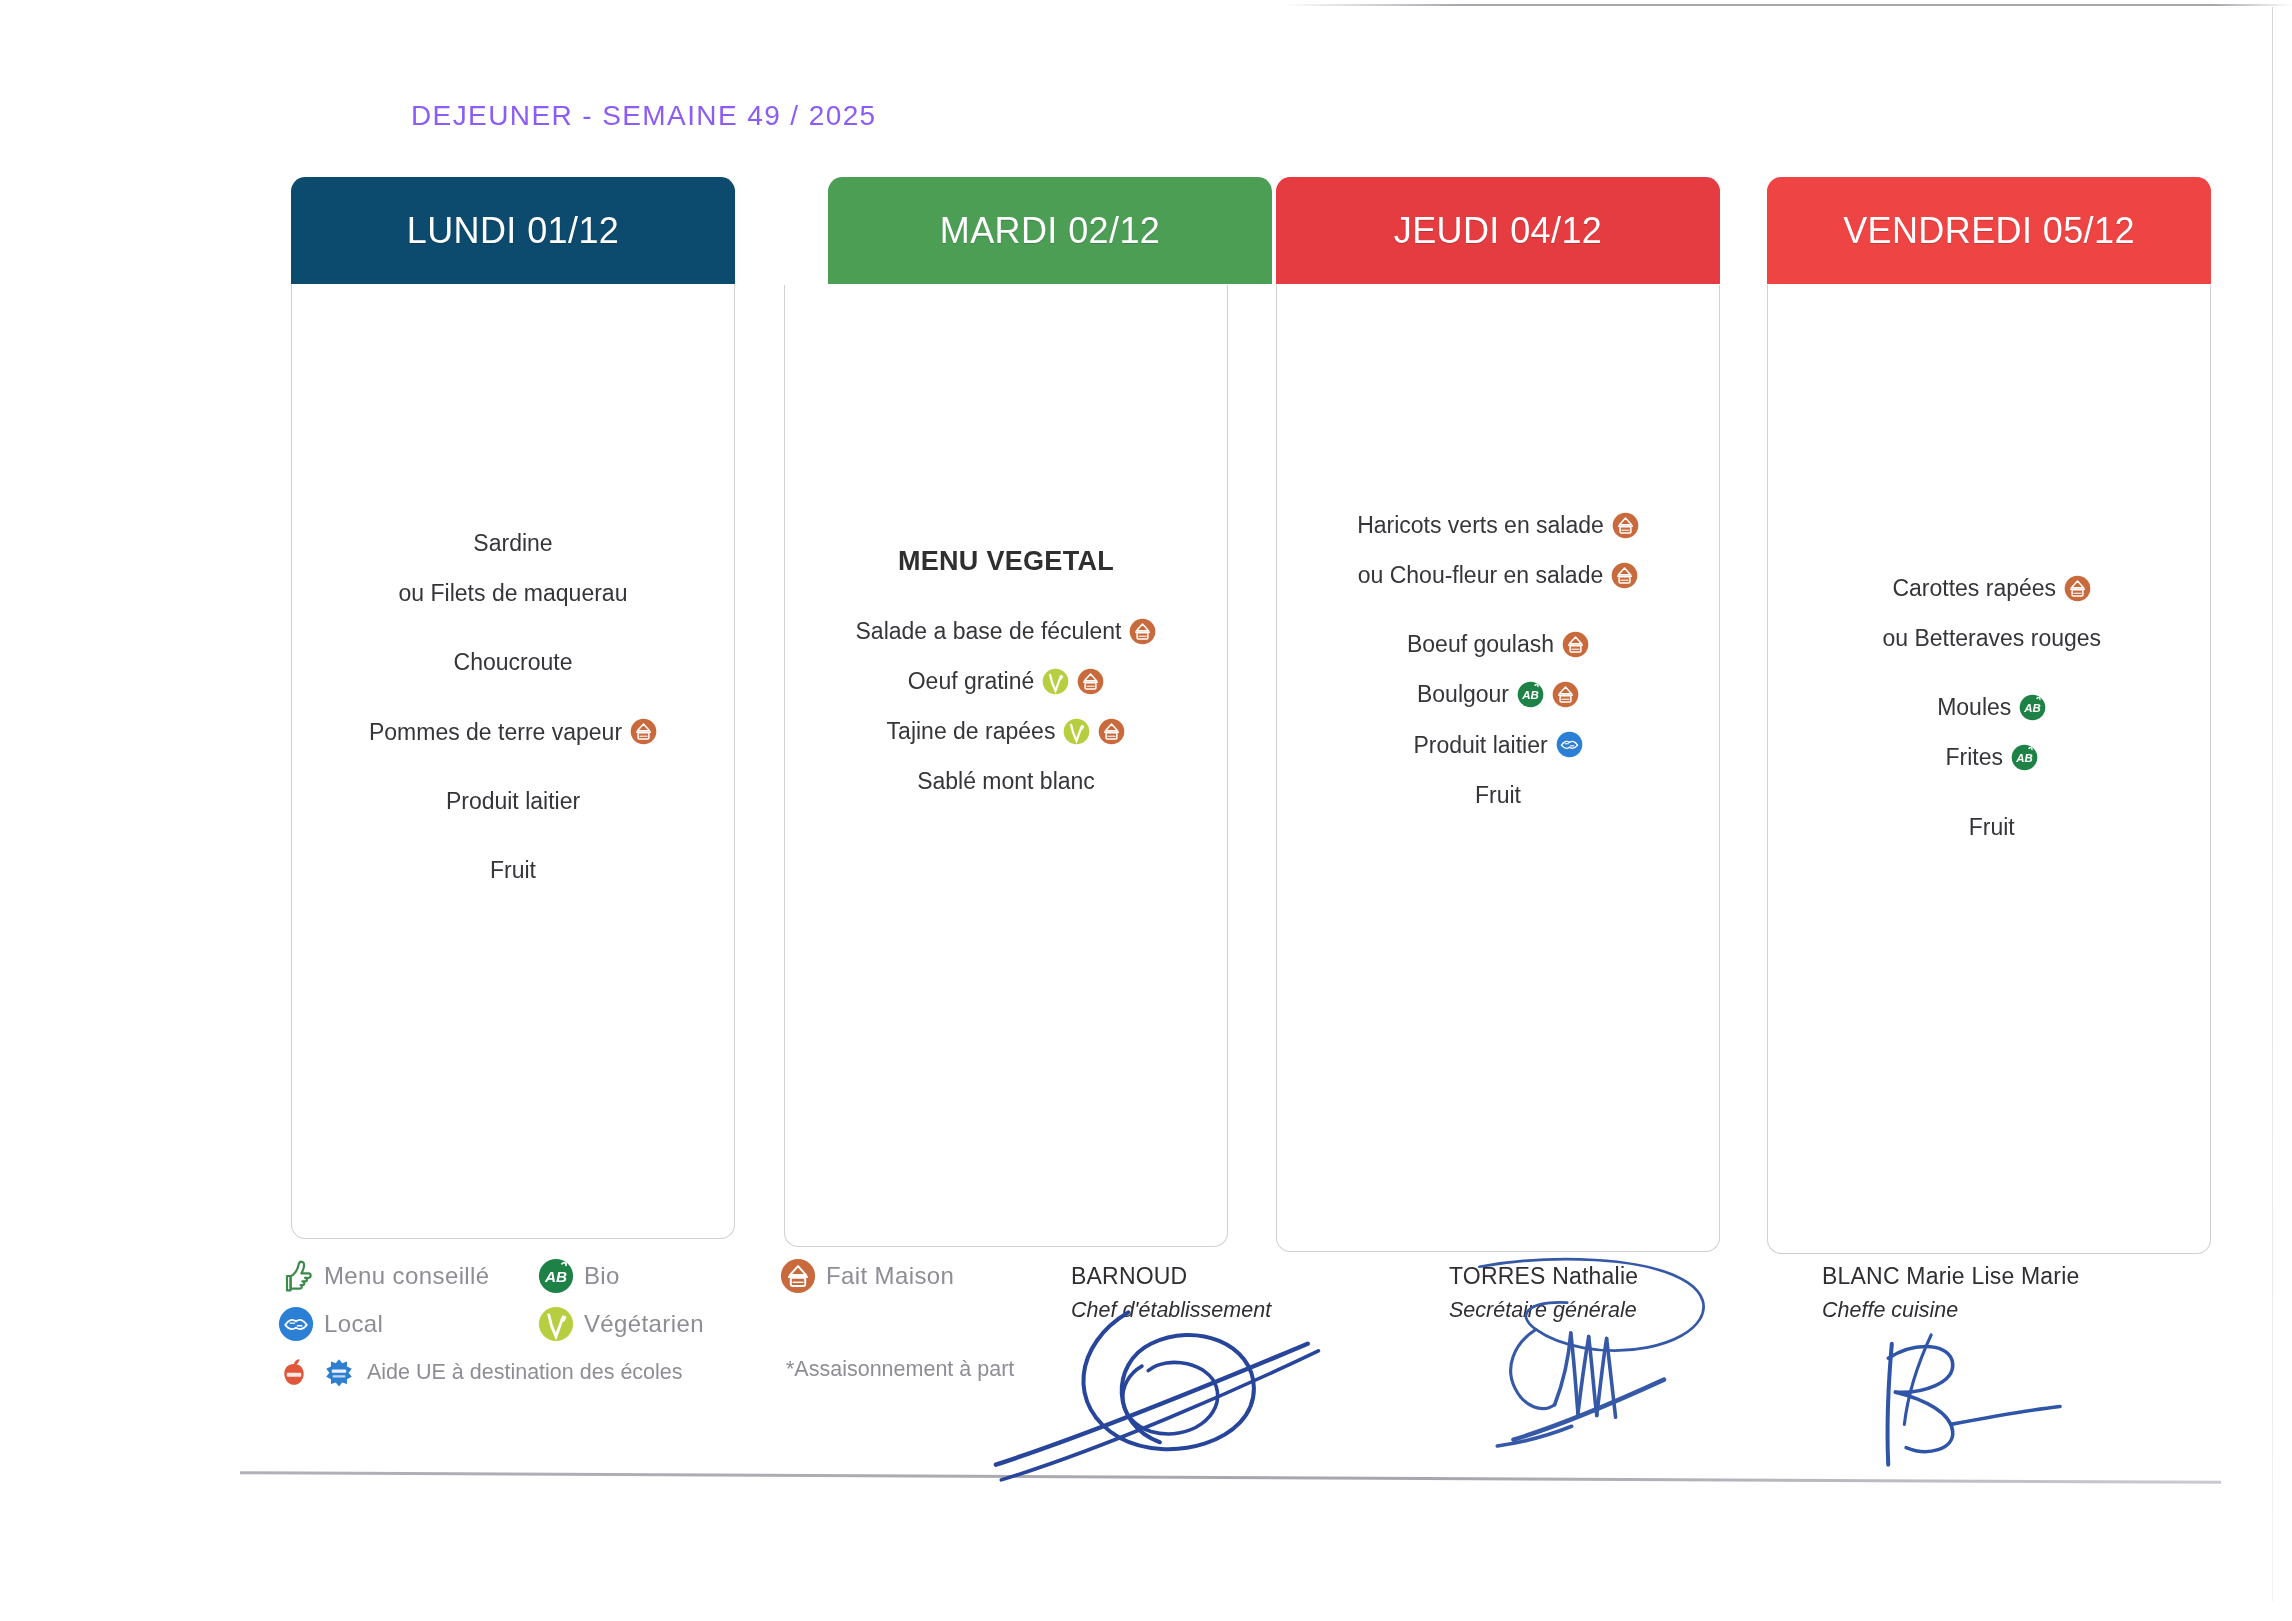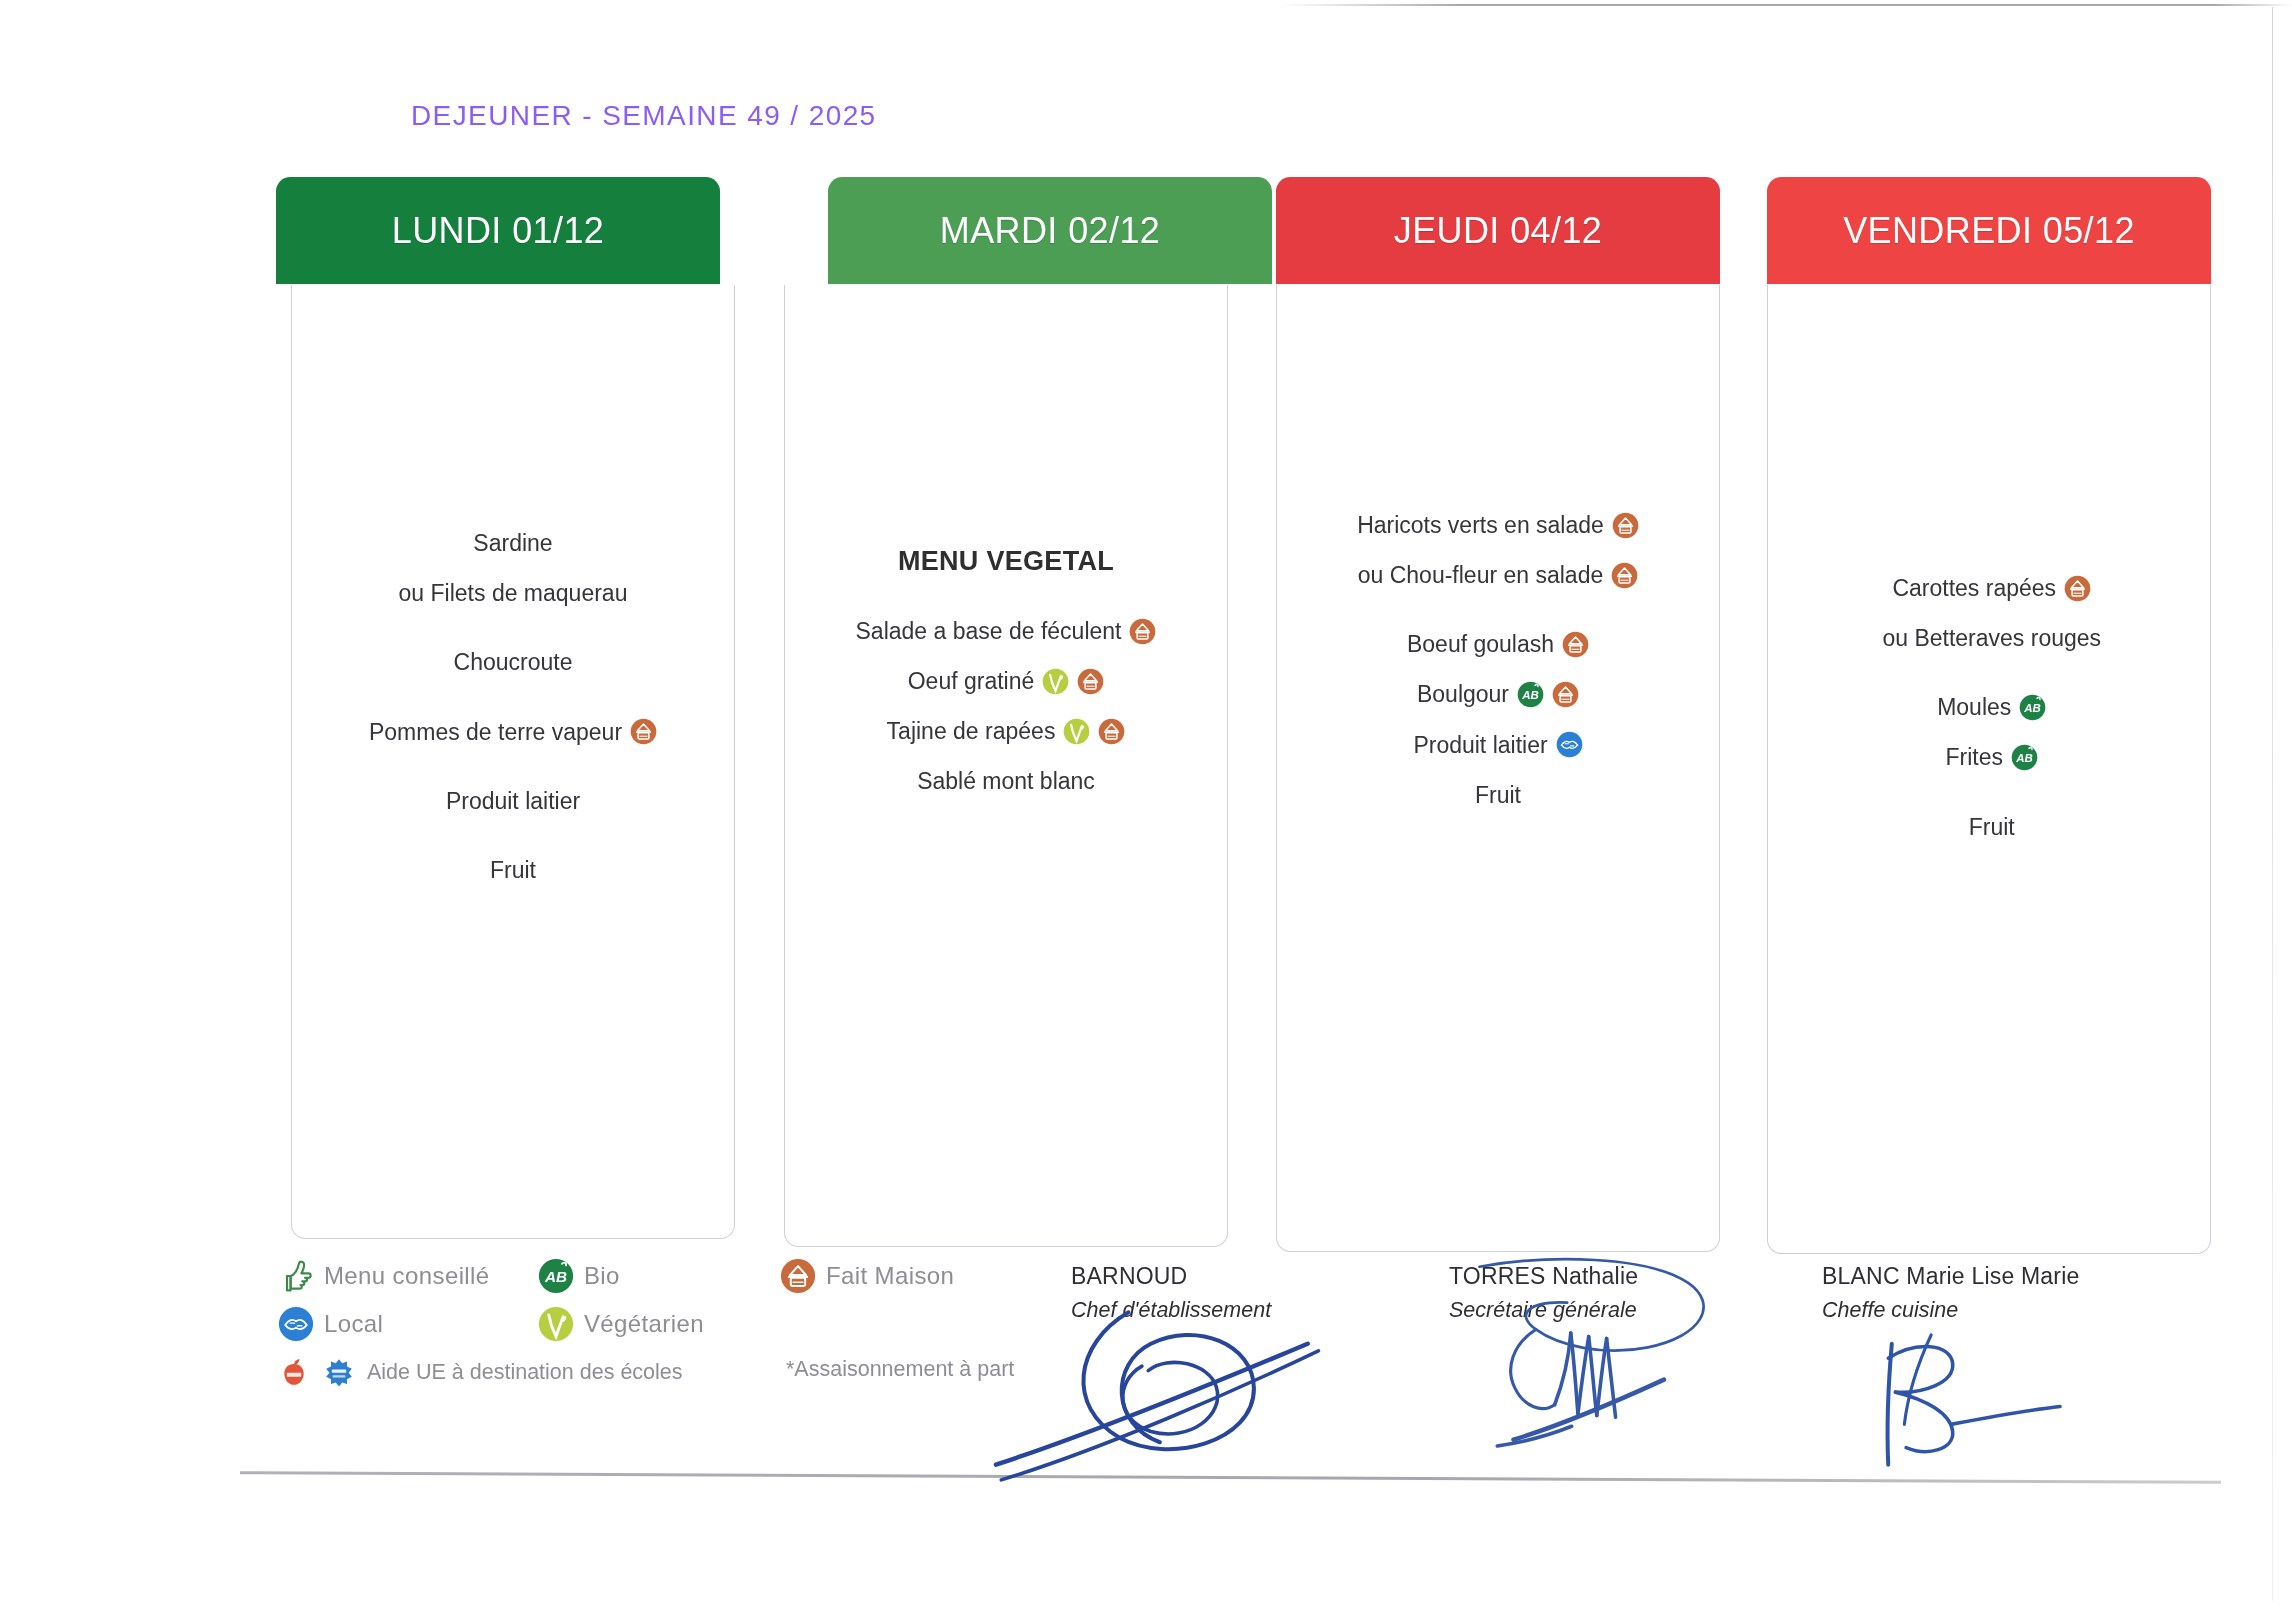--- a/index.html
+++ b/index.html
@@ -190,21 +190,21 @@
 <div id="page">
 
   <div class="scan-edge-top"></div>
   <div class="scan-edge-right"></div>
   <div class="scan-edge-bottom"></div>
 
   <div class="doc-title">DEJEUNER - SEMAINE 49 / 2025</div>
 
   <div class="cards">
       <div class="card" style="left: 291px; top: 285px; height: 954px;"></div>
-      <div class="card-header" style="left: 276px; top: 177px; background: #15803d; align-items: center;">
+      <div class="card-header" style="left: 291px; top: 177px; background: #0c4a6e; align-items: center;">
         <span class="day-label">LUNDI 01/12</span>
       </div>
       <div class="card-body" style="left: 291px; top: 528px;">
         <div class="dish ">
           <span>Sardine</span>
         </div>
         <div class="dish gap-sm">
           <span>ou Filets de maquerau</span>
         </div>
         <div class="dish gap-md">

